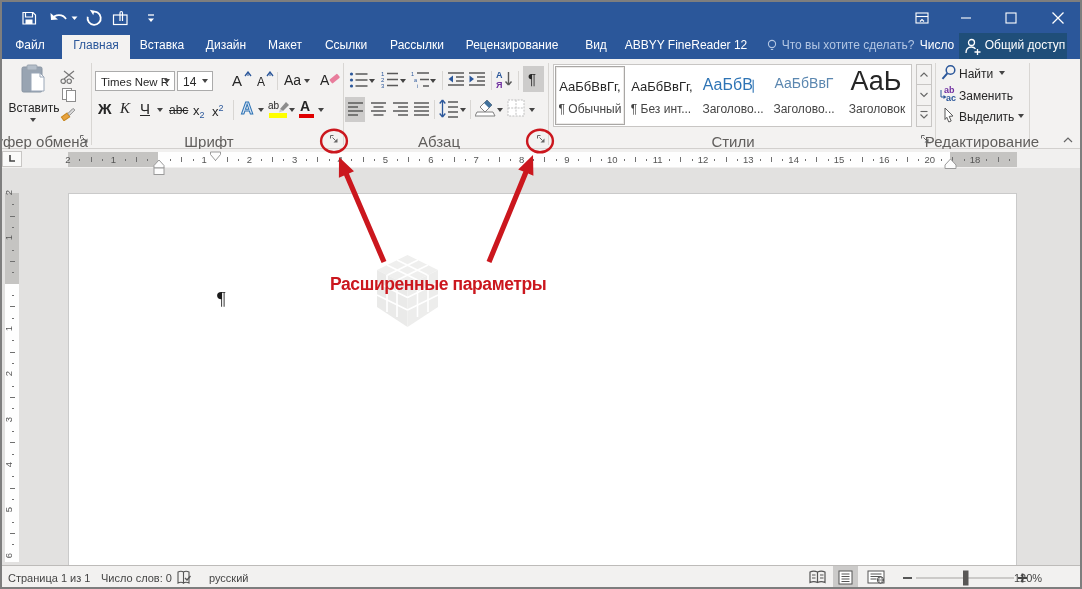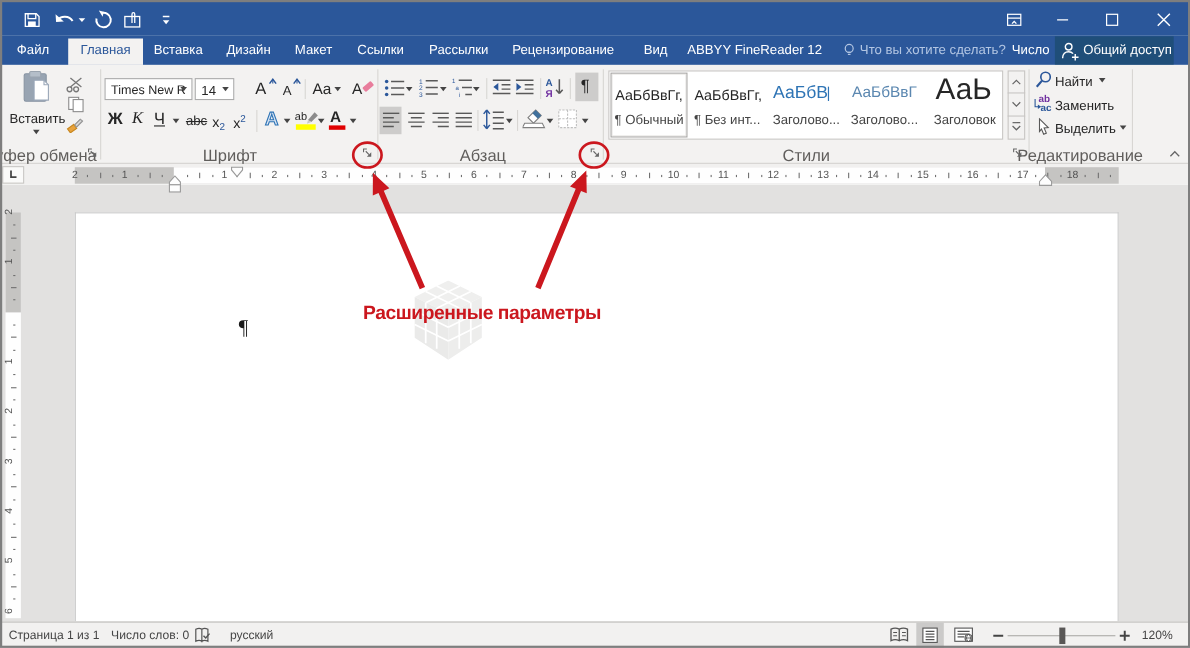--- a/index.html
+++ b/index.html
@@ -404,21 +404,21 @@
         <div class="rnum" style="left:408.18499999999995px">7</div>
         <div class="rnum" style="left:453.53999999999996px">8</div>
         <div class="rnum" style="left:498.895px">9</div>
         <div class="rnum" style="left:544.25px">10</div>
         <div class="rnum" style="left:589.605px">11</div>
         <div class="rnum" style="left:634.96px">12</div>
         <div class="rnum" style="left:680.315px">13</div>
         <div class="rnum" style="left:725.67px">14</div>
         <div class="rnum" style="left:771.025px">15</div>
         <div class="rnum" style="left:816.38px">16</div>
-        <div class="rnum" style="left:861.735px">17</div>
+        <div class="rnum" style="left:861.735px">20</div>
         <div class="rnum" style="left:907.09px">18</div>
         <div class="rtickd" style="left:11.328750000000014px"></div>
         <div class="rtickv" style="left:22.667500000000004px"></div>
         <div class="rtickd" style="left:34.00625000000001px"></div>
         <div class="rtickd" style="left:56.68375px"></div>
         <div class="rtickv" style="left:68.02250000000001px"></div>
         <div class="rtickd" style="left:79.36125px"></div>
         <div class="rtickd" style="left:102.03875000000001px"></div>
         <div class="rtickv" style="left:113.3775px"></div>
         <div class="rtickd" style="left:124.71625px"></div>
@@ -574,21 +574,21 @@
     <circle cx="13.5" cy="10" r="3.2" fill="#fff" stroke="#555"></circle>
     <path d="M10.3 10 h6.4 M13.5 6.8 c-2.5 2-2.5 4.5 0 6.4 c2.5-1.9 2.5-4.4 0-6.4z" fill="none" stroke="#555" stroke-width=".8"></path>
   </svg>
 
   <svg class="abs" style="left:900px;top:0;" width="130" height="24" viewBox="0 0 130 24">
     <path d="M3 12 h9" stroke="#444" stroke-width="1.8"></path>
     <path d="M16 12 h98" stroke="#a5a3a1" stroke-width="1"></path>
     <rect x="63" y="4.5" width="5.5" height="15" fill="#595756"></rect>
     <path d="M118 12 h9 M122.5 7.5 v9" stroke="#444" stroke-width="1.8"></path>
   </svg>
-  <div class="sitem" style="left:1038px;text-align:right;">120%</div>
+  <div class="sitem" style="left:1014px;text-align:right;">120%</div>
 </div>
 
 <svg class="abs" id="annot" viewBox="0 0 1082 589">
   <ellipse cx="334" cy="141" rx="12.9" ry="11.3" fill="none" stroke="#cb171e" stroke-width="2.4"></ellipse>
   <ellipse cx="540" cy="141" rx="12.9" ry="11.3" fill="none" stroke="#cb171e" stroke-width="2.4"></ellipse>
   <g fill="#cb171e">
     <path d="M339.0 157.0 L338.9 177.7 L344.1 175.5 L381.6 263.0 L386.4 261.0 L348.9 173.4 L354.0 171.2 Z"></path>
     <path d="M533.0 155.0 L518.2 169.5 L523.4 171.6 L486.6 261.0 L491.4 263.0 L528.2 173.6 L533.4 175.7 Z"></path>
   </g>
 </svg>

